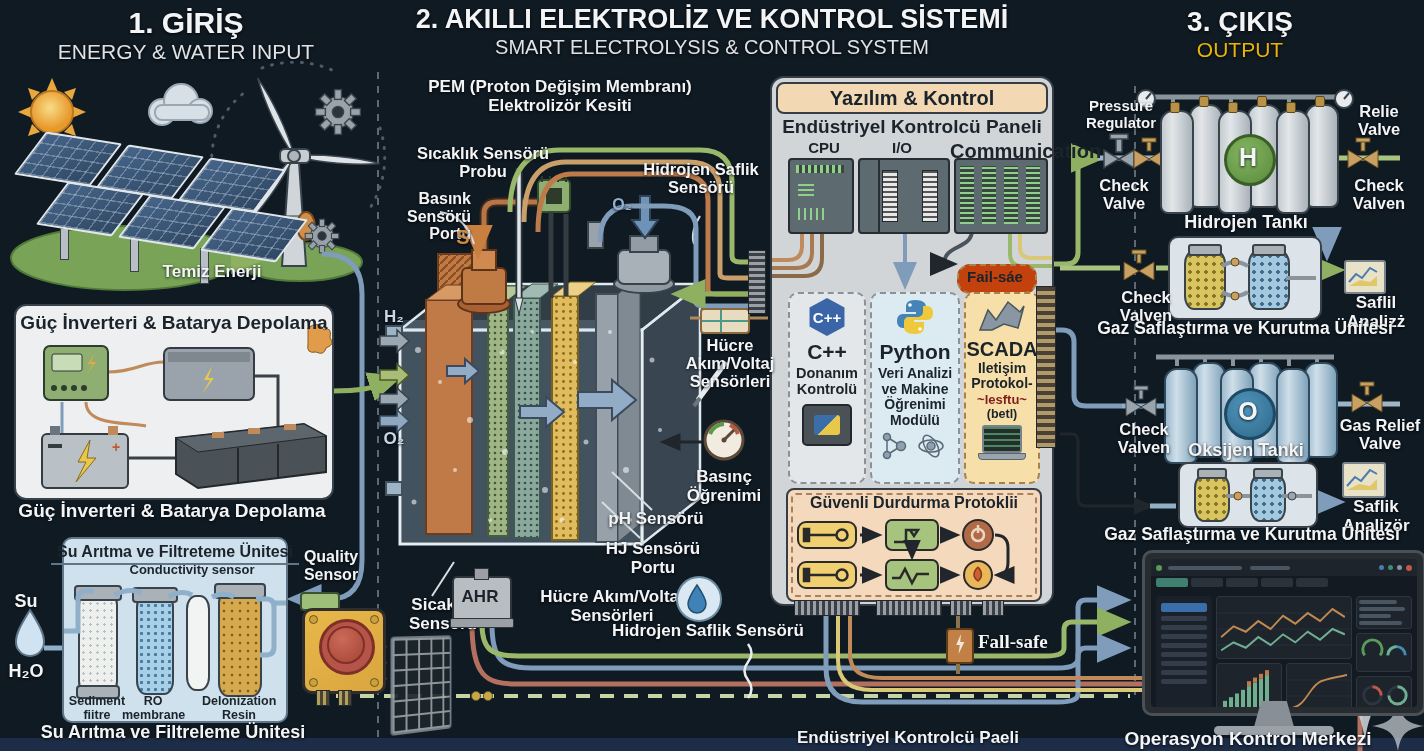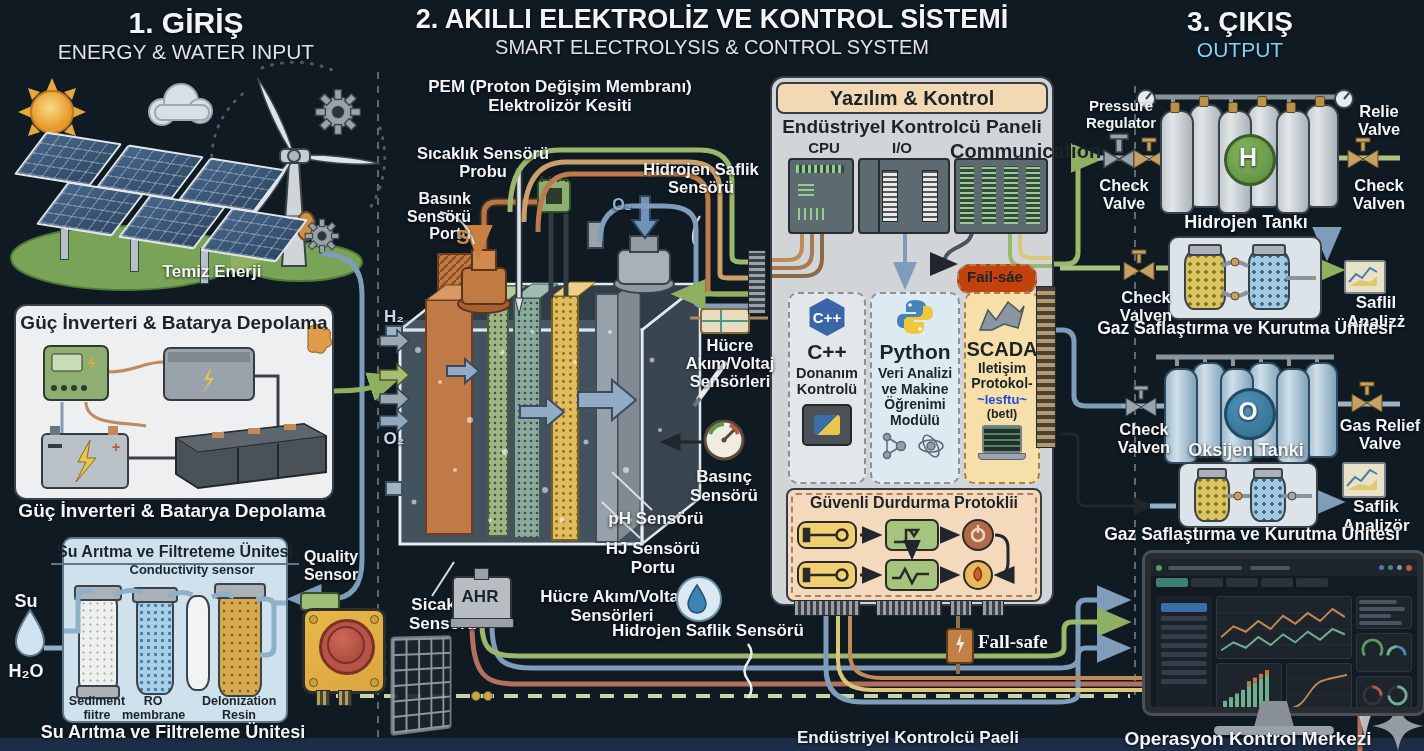--- a/index.html
+++ b/index.html
@@ -531,21 +531,21 @@
 <div class="lbl" style="left:398px;top:144px;width:170px;font-size:16.5px;">Sıcaklık Sensörü Probu</div>
 <div class="lbl" style="left:452px;top:226px;width:22px;font-size:20px;color:#d08a3f;">S</div>
 <div class="lbl" style="left:642px;top:160px;width:118px;font-size:16.5px;">Hidrojen Saflik Sensörü</div>
 <div class="lbl" style="left:606px;top:196px;width:32px;font-size:16px;color:#8fb0d0;">O₂</div>
 <div class="lbl" style="left:376px;top:308px;width:36px;font-size:17px;color:#c8d8e6;">H₂</div>
 <div class="lbl" style="left:376px;top:430px;width:36px;font-size:17px;color:#c8d8e6;">O₂</div>
 
 <div class="abs" style="left:700px;top:308px;width:46px;height:22px;background:#e8dcc0;border:2px solid #8a6a3a;border-radius:4px;z-index:3;
      background-image:linear-gradient(0deg,transparent 45%,#4a9a8a 45% 55%,transparent 55%),linear-gradient(90deg,transparent 40%,#4a9a8a 40% 44%,transparent 44%);"></div>
 <div class="lbl" style="left:678px;top:336px;width:104px;font-size:16.5px;">Hücre Akım/Voltaj Sensörleri</div>
-<div class="lbl" style="left:668px;top:468px;width:112px;font-size:17px;">Basınç Sensörü</div>
+<div class="lbl" style="left:668px;top:468px;width:112px;font-size:17px;">Basınç Öğrenimi</div>
 <div class="lbl" style="left:596px;top:510px;width:120px;font-size:17px;">pH Sensörü</div>
 <div class="lbl" style="left:588px;top:540px;width:130px;font-size:17px;">HJ Sensörü Portu</div>
 <div class="lbl" style="left:388px;top:596px;width:110px;font-size:17px;">Sicaklik Sensörü</div>
 
 <div class="abs" style="left:452px;top:576px;width:56px;height:44px;background:#b8bdc2;border:2px solid #2e363c;border-radius:5px;z-index:3;">
   <div style="position:absolute;left:-4px;top:40px;width:62px;height:8px;background:#9aa0a6;border:1px solid #2e363c;border-radius:2px;"></div>
   <div style="position:absolute;left:20px;top:-10px;width:13px;height:10px;background:#9aa0a6;border:1px solid #2e363c;"></div>
   <div class="lbl dk" style="left:0;top:10px;width:52px;font-size:17px;">AHR</div>
 </div>
 <div class="lbl" style="left:512px;top:588px;width:200px;font-size:17px;">Hücre Akım/Voltaj Sensörleri</div>
@@ -633,21 +633,21 @@
       </g>
     </svg>
   </div>
 
   <div class="dashbox" style="left:192px;top:214px;width:72px;height:188px;background:#f6dfa8;border-color:#a8824e;">
     <svg width="56" height="36" style="margin-top:4px;">
       <polygon points="6,32 14,12 22,22 34,4 46,14 50,8 44,30 30,26 18,32" fill="#8a97a2" stroke="#4a565e" stroke-width="1.5"></polygon>
     </svg>
     <div class="dk" style="font-size:20px;font-weight:700;">SCADA</div>
     <div class="dk" style="font-size:14px;font-weight:700;line-height:1.1;">Iletişim Protokol-</div>
-    <div style="font-size:13px;font-weight:700;color:#1d4ed8;">~lesftu~</div>
+    <div style="font-size:13px;font-weight:700;color:#7f1d1d;">~lesftu~</div>
     <div class="dk" style="font-size:12.5px;font-weight:700;">(betl)</div>
     <div class="laptop-scr"></div>
     <div class="laptop-base"></div>
   </div>
 
   <div class="abs" style="left:14px;top:410px;width:252px;height:110px;background:#f5d9bd;border:2px solid #363d44;border-radius:8px;z-index:3;">
     <div style="position:absolute;inset:3px;border:2px dashed #a8825e;border-radius:5px;"></div>
     <div class="cap dk" style="left:126px;top:4px;font-size:16px;">Güvenli Durdurma Protoklii</div>
     <svg class="abs" style="left:0;top:26px;" width="252" height="82">
       <g stroke="#2a2a2a" stroke-width="2">
@@ -688,21 +688,21 @@
 <div class="comb" style="left:950px;top:600px;width:20px;height:14px;"></div>
 <div class="comb" style="left:982px;top:600px;width:20px;height:14px;"></div>
 
 <div class="abs" style="left:946px;top:628px;width:24px;height:32px;background:#c08046;border:2px solid #5e3c18;border-radius:4px;z-index:3;">
   <div style="width:12px;height:20px;margin:4px auto;background:#f0e8d8;clip-path:polygon(58% 0,18% 55%,48% 55%,38% 100%,86% 40%,52% 40%);"></div>
 </div>
 <div class="lbl" style="left:978px;top:632px;width:100px;font-size:19px;text-align:left;font-family:Liberation Serif, serif;">Fall-safe</div>
 <div class="cap" style="left:908px;top:728px;font-size:17px;">Endüstriyel Kontrolcü Paeli</div>
 
 <div class="cap" style="left:1240px;top:6px;font-size:28px;">3. ÇIKIŞ</div>
-<div class="cap" style="left:1240px;top:38px;font-size:21px;font-weight:400;color:#7dd3fc;">OUTPUT</div>
+<div class="cap" style="left:1240px;top:38px;font-size:21px;font-weight:400;color:#eab308;">OUTPUT</div>
 
 <div class="tankc" style="left:1160px;top:110px;width:30px;height:100px;z-index:2;"></div>
 <div class="tankc" style="left:1189px;top:104px;width:30px;height:100px;z-index:1;"></div>
 <div class="tankc" style="left:1218px;top:110px;width:30px;height:100px;z-index:2;"></div>
 <div class="tankc" style="left:1247px;top:104px;width:30px;height:100px;z-index:1;"></div>
 <div class="tankc" style="left:1276px;top:110px;width:30px;height:100px;z-index:2;"></div>
 <div class="tankc" style="left:1305px;top:104px;width:30px;height:100px;z-index:1;"></div>
 <div class="nub" style="left:1170px;top:102px;z-index:2;"></div>
 <div class="nub" style="left:1199px;top:96px;z-index:2;"></div>
 <div class="nub" style="left:1228px;top:102px;z-index:2;"></div>

